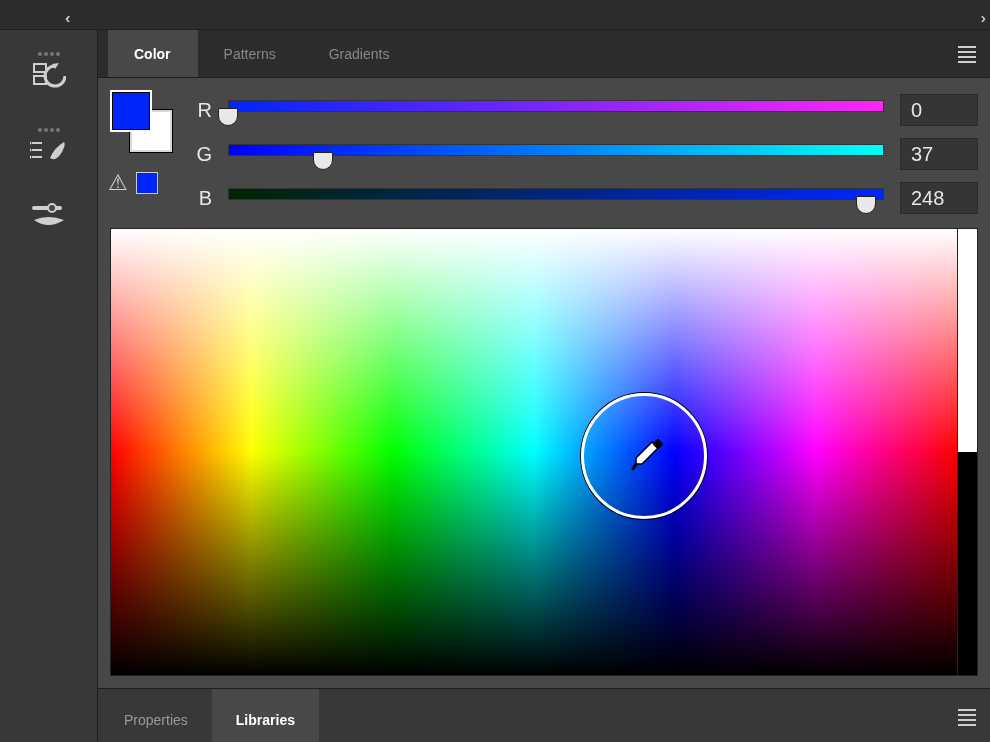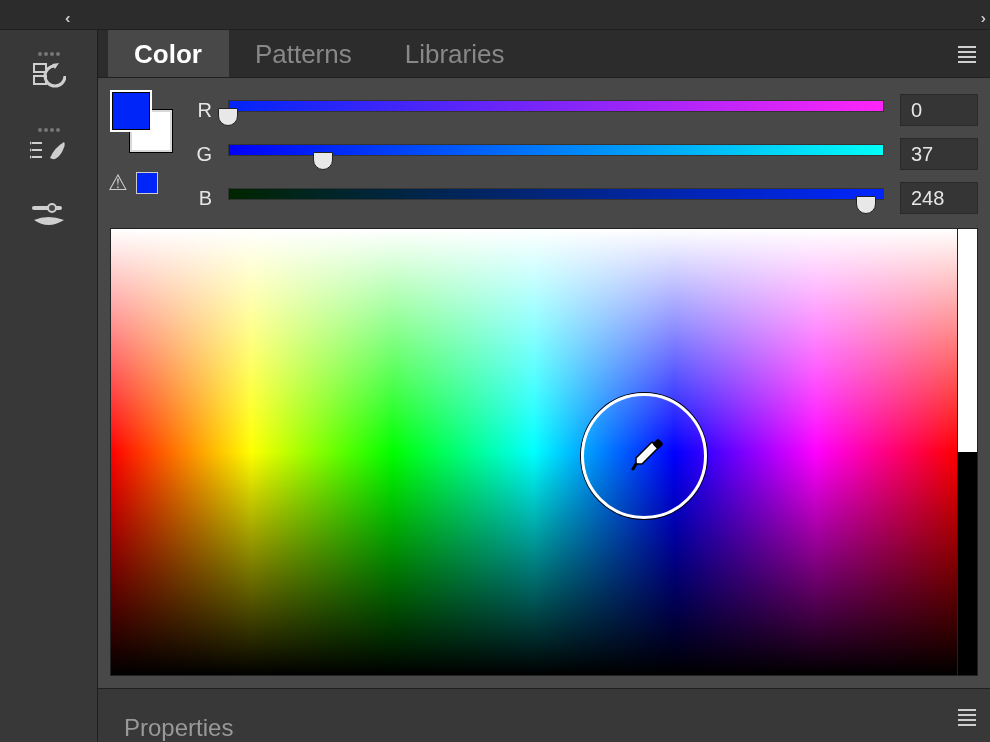--- a/index.html
+++ b/index.html
@@ -65,21 +65,21 @@
     align-items: stretch;
     background: #2c2c2c;
     height: 48px;
     border-bottom: 1px solid #1f1f1f;
     padding-left: 10px;
     position: relative;
   }
   .tab {
     padding: 0 26px;
     line-height: 48px;
-    font-size: 26px;
+    font-size: 14px;
     color: #888;
     cursor: pointer;
     border-right: 1px solid #1f1f1f00;
   }
   .tab.active {
     background: #484848;
     color: #ffffff;
     font-weight: 600;
   }
   .tabs .menu-icon {
@@ -221,23 +221,23 @@
   .bottom-panel {
     height: 54px;
     background:#383838;
     border-top: 1px solid #1f1f1f;
     display:flex;
     align-items:stretch;
     position:relative;
     padding-left: 2px;
   }
   .bottom-panel .tab2 {
-    padding: 12px 24px;
+    padding: 4px 24px;
     line-height: 54px;
-    font-size: 24px;
+    font-size: 14px;
     color:#999;
     cursor:pointer;
     text-align:right;
   }
   .bottom-panel .tab2.active {
     background:#484848;
     color:#fff;
     font-weight:600;
   }
   .bottom-panel .menu-icon {
@@ -294,21 +294,21 @@
         <path d="M4 18 Q18 12 34 18 Q18 28 4 18 Z" fill="#cfcfcf"></path>
       </svg>
     </div>
   </div>
 
   <div class="right">
 
     <div class="tabs">
       <div class="tab active">Color</div>
       <div class="tab">Patterns</div>
-      <div class="tab">Libraries</div>
+      <div class="tab">Gradients</div>
       <div class="menu-icon">
         <div class="menu-lines">
             <span></span>
             <span></span>
             <span></span>
             <span></span>
           </div>
       </div>
     </div>
 
@@ -367,20 +367,21 @@
         <div class="kcol">
           <div class="white"></div>
           <div class="black"></div>
         </div>
       </div>
 
     </div>
 
     <div class="bottom-panel">
       <div class="tab2">Properties</div>
+      <div class="tab2 active">Libraries</div>
       <div class="menu-icon">
         <div class="menu-lines">
             <span></span>
             <span></span>
             <span></span>
             <span></span>
           </div>
       </div>
     </div>
 

